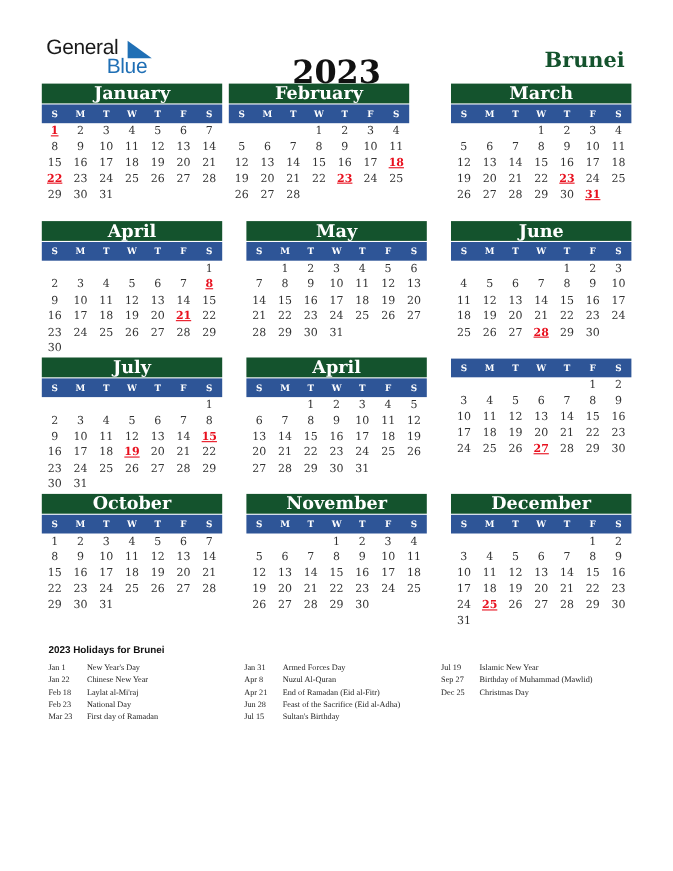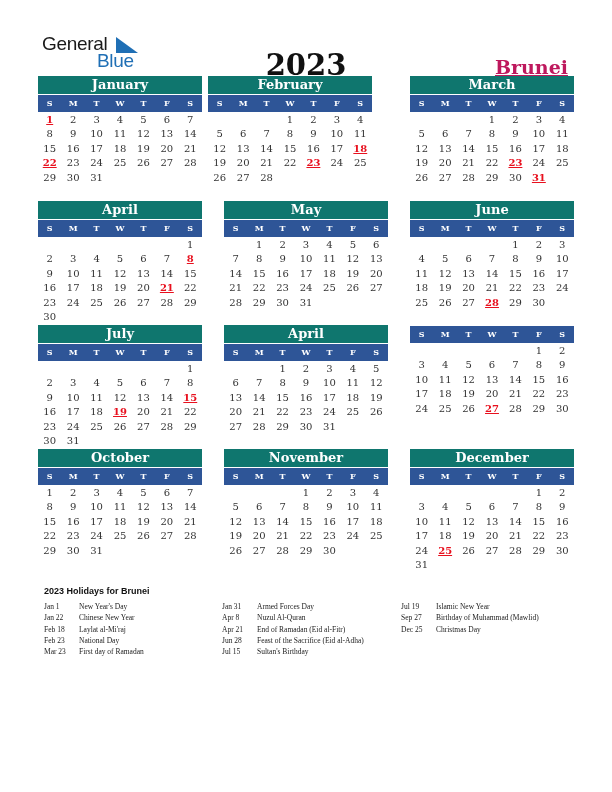--- a/index.html
+++ b/index.html
@@ -5,24 +5,24 @@
   * { box-sizing: border-box; margin: 0; padding: 0; }
   html, body { width: 612px; height: 792px; background: #ffffff; overflow: hidden; }
   body { position: relative; font-family: "DejaVu Serif", "Liberation Serif", serif; color: #222; }
 
   .logo { position: absolute; left: 42px; top: 33px; width: 100px; height: 40px; }
   .logo .general { position: absolute; left: 0; top: 0; font-family: "Liberation Sans", sans-serif; font-size: 19px; color: #1a1a1a; letter-spacing: -0.3px; }
   .logo .blue { position: absolute; left: 55px; top: 17px; font-family: "Liberation Sans", sans-serif; font-size: 19px; color: #1f6fb5; letter-spacing: -0.3px; }
   .logo .tri { position: absolute; left: 74px; top: 4px; width: 0; height: 0; border-left: 22px solid #1f6fb5; border-top: 16px solid transparent; }
 
   .year { position: absolute; left: 0; width: 612px; top: 35px; text-align: center; font-family: "DejaVu Serif", serif; font-weight: bold; font-size: 29px; color: #111; margin-top: 13px; }
-  .country { position: absolute; right: 44px; top: 56px; font-family: "DejaVu Serif", serif; font-weight: bold; font-size: 19px; color: #be185d; text-decoration: underline; }
+  .country { position: absolute; right: 44px; top: 44px; font-family: "DejaVu Serif", serif; font-weight: bold; font-size: 19px; color: #14532d; }
 
   .month { position: absolute; width: 164px; }
-  .month .mname { height: 18px; background: #0f766e; color: #fff; text-align: center; font-weight: bold; font-size: 13px; line-height: 18px; font-family: "DejaVu Serif", serif; }
+  .month .mname { height: 18px; background: #14532d; color: #fff; text-align: center; font-weight: bold; font-size: 16px; line-height: 18px; font-family: "DejaVu Serif", serif; }
   .month .wk { display: flex; height: 17px; margin-top: 1px; background: #2e5597; }
   .month .wk span { flex: 1; text-align: center; color: #fff; font-weight: bold; font-size: 8px; line-height: 17px; font-family: "DejaVu Serif", serif; }
   .month .grid { display: grid; grid-template-columns: repeat(7, 1fr); margin-top: 1px; }
   .month .grid span { text-align: center; font-size: 10px; height: 14.4px; line-height: 14.4px; color: #333; font-family: "DejaVu Serif", serif; }
   .month .grid span.hol { color: #e8101e; font-weight: bold; text-decoration: underline; }
 
   .hol-title { position: absolute; left: 44px; top: 586px; font-family: "Liberation Sans", sans-serif; font-weight: bold; font-size: 9px; color: #111; }
   .hol-col { position: absolute; top: 601px; }
   .hol-row { display: flex; font-size: 7.5px; height: 11.3px; line-height: 11.3px; color: #222; font-family: "Liberation Serif", serif; white-space: nowrap; align-items: center; }
   .hol-row .d { width: 35px; }

